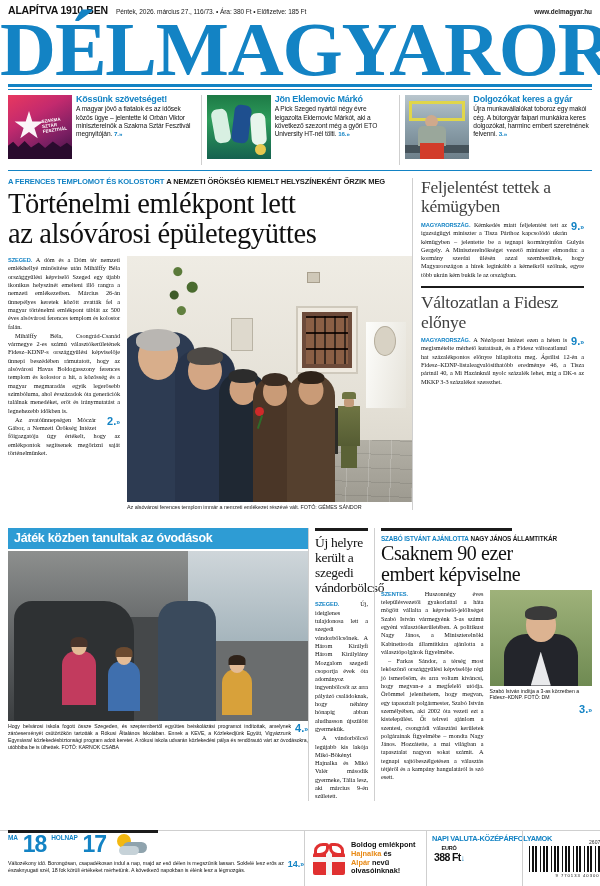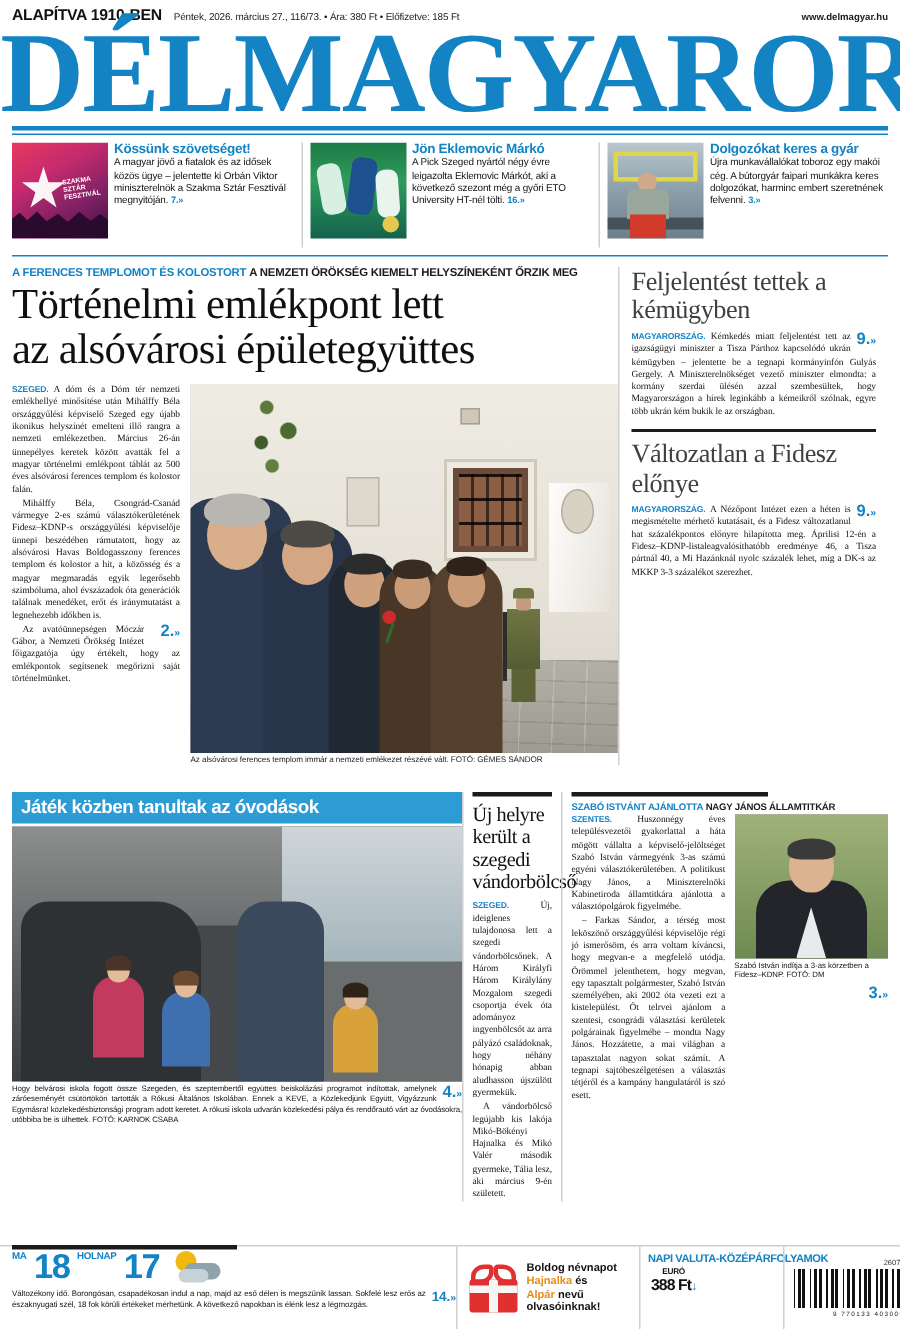--- a/index.html
+++ b/index.html
@@ -421,20 +421,24 @@
       <p class="body" style="margin-top:5px;"><span class="place">SZEGED.</span> <span>Új, ideiglenes tulajdonosa lett a szegedi vándorbölcsőnek. A Három Királyfi Három Királylány Mozgalom szegedi csoportja évek óta adományoz ingyenbölcsőt az arra pályázó családoknak, hogy néhány hónapig abban aludhasson újszülött gyermekük.</span></p>
       <p class="body">A vándorbölcső legújabb kis lakója Mikó-Bökényi Hajnalka és Mikó Valér második gyermeke, Tália lesz, aki március 9-én született.</p>
     </div>
 
     <div class="low-right">
       <div class="hdr-rule" style="width:62%;"></div>
       <div class="kicker2">
         <b>SZABÓ ISTVÁNT AJÁNLOTTA</b>
         <span>NAGY JÁNOS ÁLLAMTITKÁR</span>
       </div>
+      <div class="right-head">
+        <div>Csaknem 90 ezer</div>
+        <div>embert képviselne</div>
+      </div>
       <div class="right-cols">
         <div class="rc">
           <p class="body"><span class="place">SZENTES.</span> <span>Huszonnégy éves településvezetői gyakorlattal a háta mögött vállalta a képviselő-jelöltséget Szabó István vármegyénk 3-as számú egyéni választókerületében. A politikust Nagy János, a Miniszterelnöki Kabinetiroda államtitkára ajánlotta a választópolgárok figyelmébe.</span></p>
           <p class="body">– Farkas Sándor, a térség most leköszönő országgyűlési képviselője régi jó ismerősöm, és arra voltam kíváncsi, hogy megvan-e a megfelelő utódja. Örömmel jelenthetem, hogy megvan, egy tapasztalt polgármester, Szabó István személyében, aki 2002 óta vezeti ezt a kistelepülést. Őt telrvei ajánlom a szentesi, csongrádi választási kerületek polgárainak figyelmébe – mondta Nagy János. Hozzátette, a mai világban a tapasztalat nagyon sokat számít. A tegnapi sajtóbeszélgetésen a választás tétjéről és a kampány hangulatáról is szó esett.</p>
         </div>
         <div class="rc">
           <div class="portrait">
             <div class="por-bg"></div>
             <div class="por-body"></div>
             <div class="por-shirt"></div>
@@ -470,21 +474,21 @@
 
     <div class="bb-gift">
       <div class="gift">
         <div class="box"></div>
         <div class="hb"></div>
         <div class="vb"></div>
         <div class="bowl"></div>
         <div class="bowr"></div>
       </div>
       <div class="gift-text">
-        <span>Boldog névnapot</span><br>
+        <span>Boldog emlékpont</span><br>
         <span class="nm">Hajnalka</span>
         <span>és</span><br>
         <span class="nm">Alpár</span>
         <span>nevű</span><br>
         <span>olvasóinknak!</span>
       </div>
     </div>
 
     <div class="bb-fx">
       <div class="fx-title">NAPI VALUTA-KÖZÉPÁRFOLYAMOK</div>

